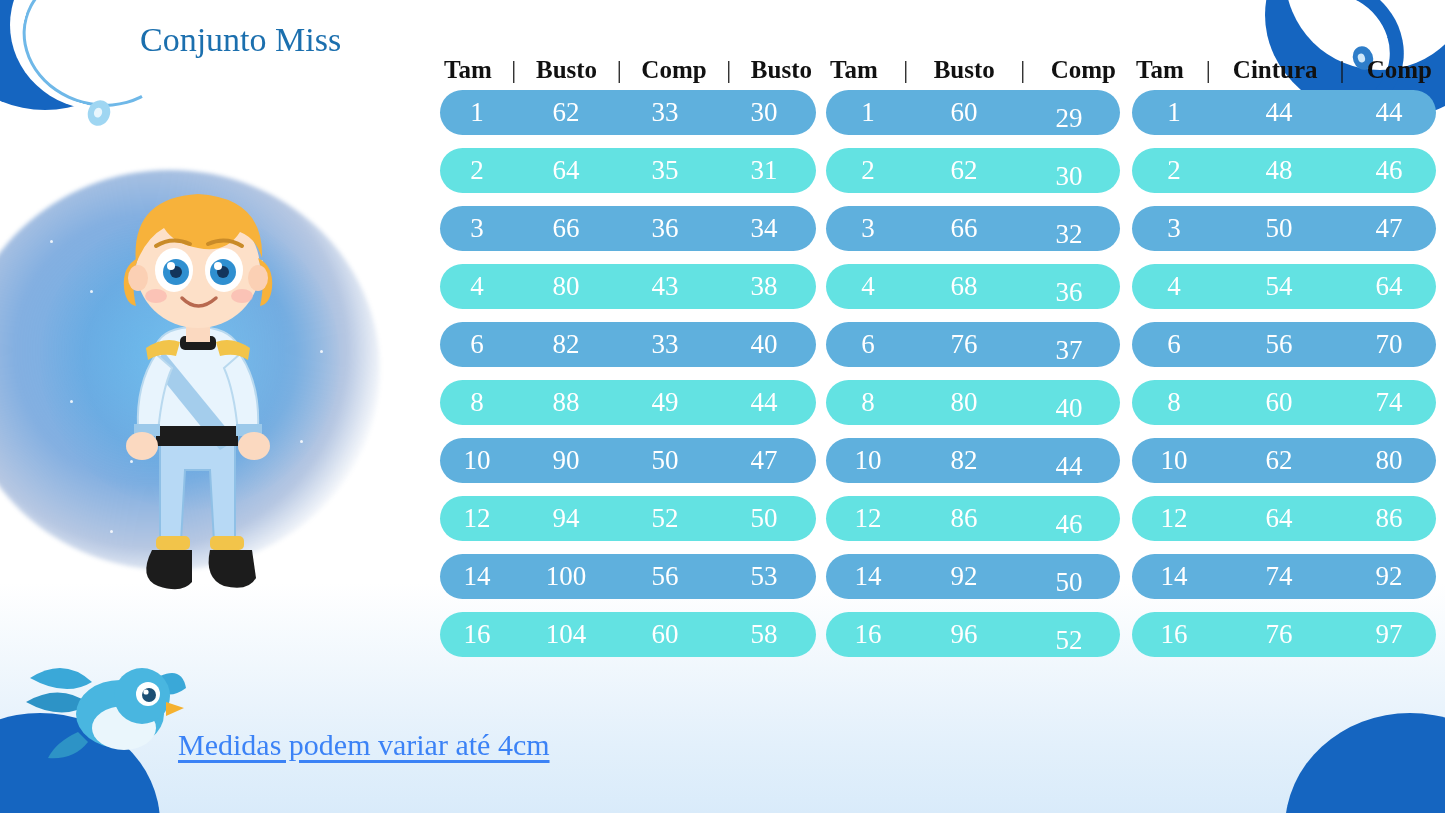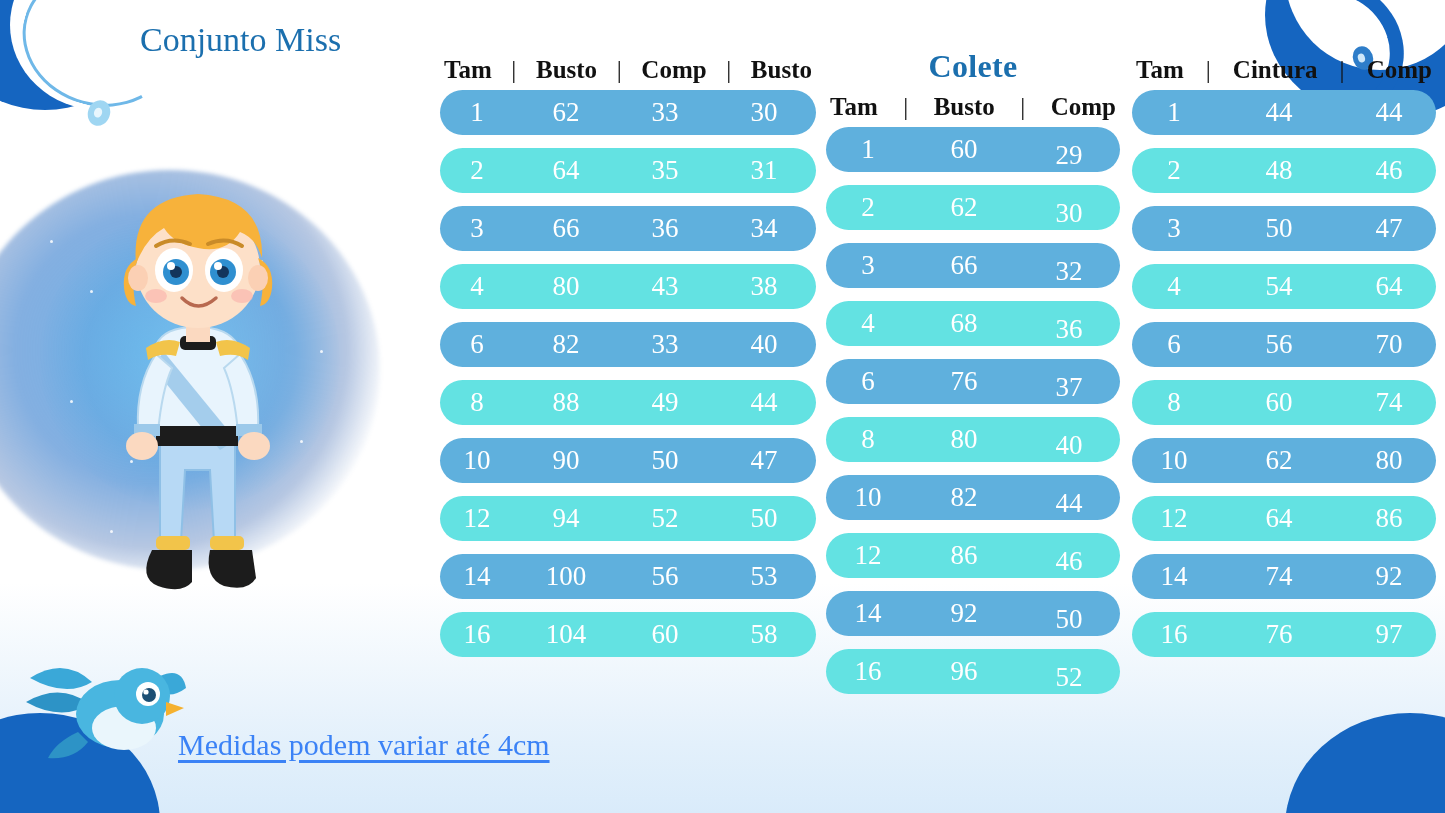--- a/index.html
+++ b/index.html
@@ -439,21 +439,20 @@
   </div>
   <div class="row even">
     <span class="cell c0">16</span>
     <span class="cell c1">104</span>
     <span class="cell c2">60</span>
     <span class="cell c3">58</span>
   </div>
 </div>
 
 <div class="table t-colete">
-  <div class="table-title">Colete</div>
   <div class="table-head">
     <span>Tam</span>
     <span class="sep">|</span>
     <span>Busto</span>
     <span class="sep">|</span>
     <span>Comp</span>
   </div>
 
   <div class="row odd">
     <span class="cell c0">1</span>

